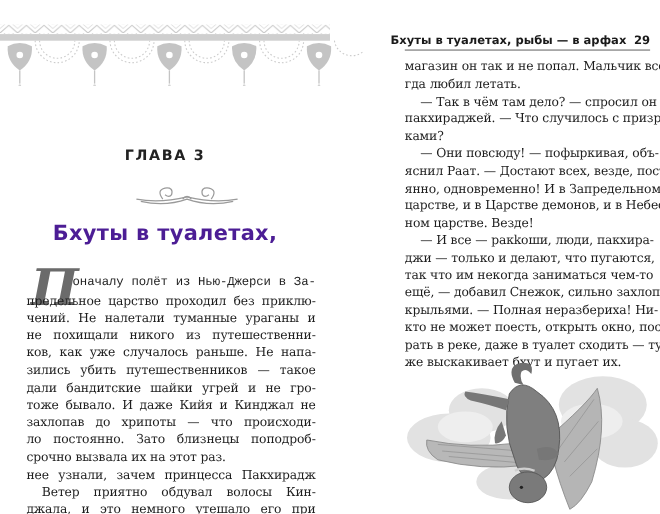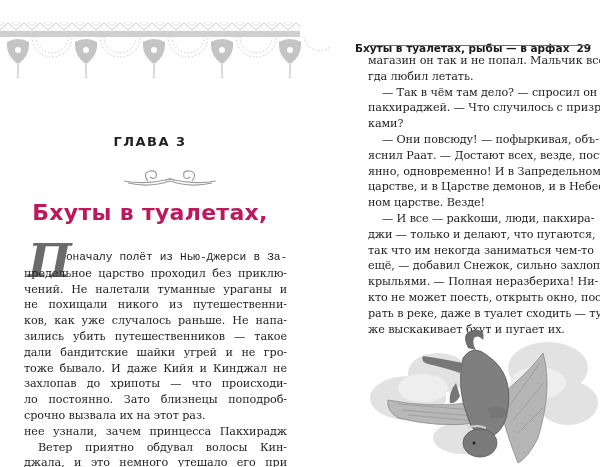--- a/index.html
+++ b/index.html
@@ -5,40 +5,40 @@
   html, body { margin: 0; padding: 0; }
   body {
     width: 600px; height: 467px; overflow: hidden;
     background: #ffffff;
     font-family: "DejaVu Serif", "Liberation Serif", serif;
     color: #1e1e1e;
     position: relative;
   }
   .spread { position: absolute; left: 0; top: 0; width: 600px; height: 467px; }
   .page-left { position: absolute; left: 0; top: 0; width: 300px; height: 452px; margin-top: 22px; }
-  .page-right { position: absolute; left: 300px; top: 12px; width: 300px; height: 392px; text-align: right; }
+  .page-right { position: absolute; left: 300px; top: 1px; width: 300px; height: 392px; text-align: right; }
 
   
   .ornament { position: absolute; left: 0; top: 0; width: 330px; height: 56px; }
 
   .chapter-label {
     position: absolute; left: 0; width: 300px; top: 112px;
     text-align: center;
     font-family: "DejaVu Sans", "Liberation Sans", sans-serif;
     font-weight: bold; font-size: 13px; letter-spacing: 1.5px;
     color: #222;
   }
   .flourish { position: absolute; left: 120px; top: 145px; width: 100px; height: 22px; }
 
   .chapter-title {
     position: absolute; left: 0; width: 300px; top: 179px;
     text-align: center;
     font-family: "DejaVu Sans", "Liberation Sans", sans-serif;
-    font-weight: bold; font-size: 22px; line-height: 23px;
-    color: #be185d; letter-spacing: 0.3px;
+    font-weight: bold; font-size: 19px; line-height: 23px;
+    color: #4c1d95; letter-spacing: 0.3px;
   }
   .chapter-title div { display: block; }
 
   .body-text {
     position: absolute;
     font-size: 11.2px; line-height: 15.8px;
     text-align: justify;
     color: #1e1e1e;
     letter-spacing: -0.1px;
   }

